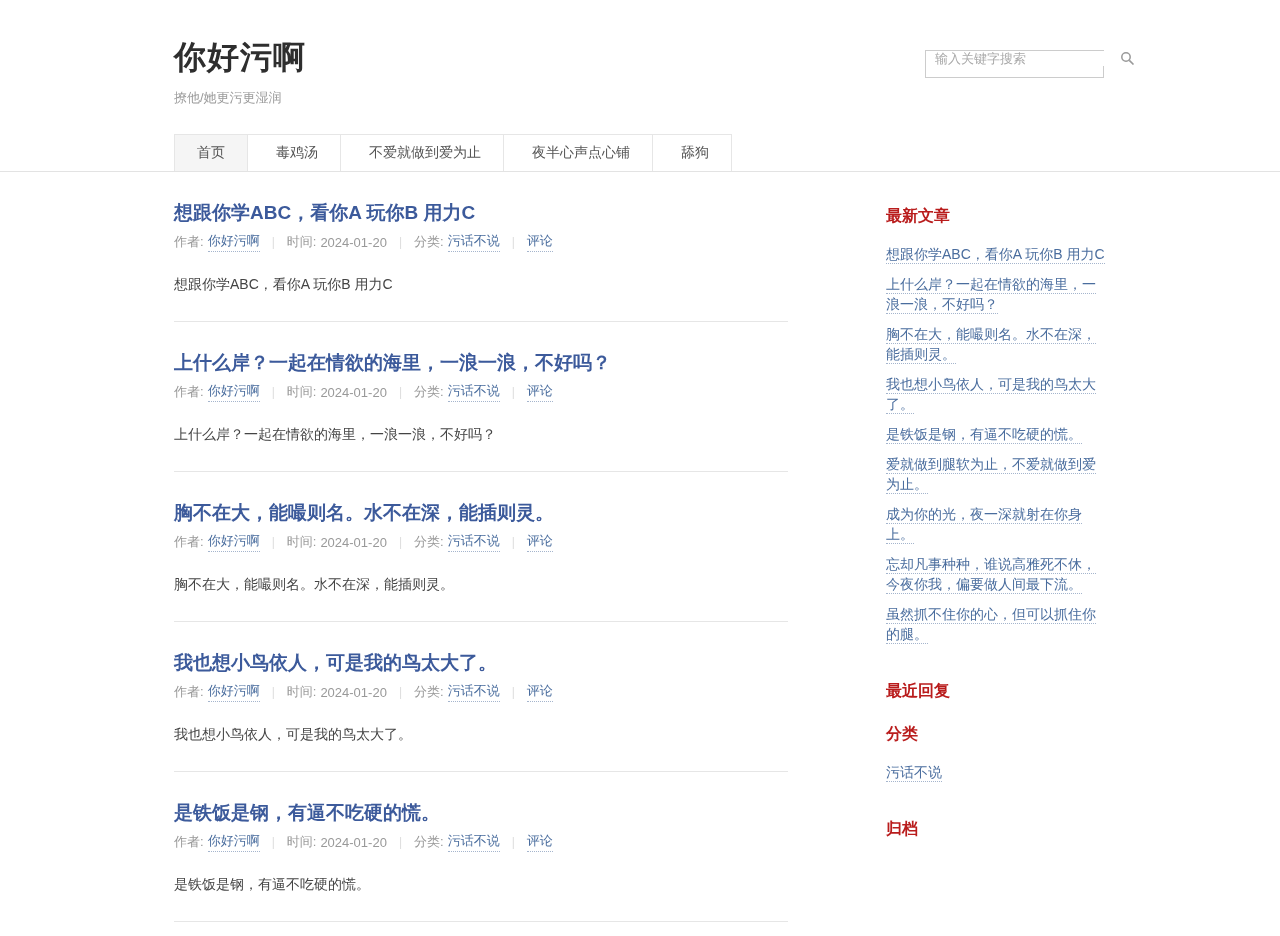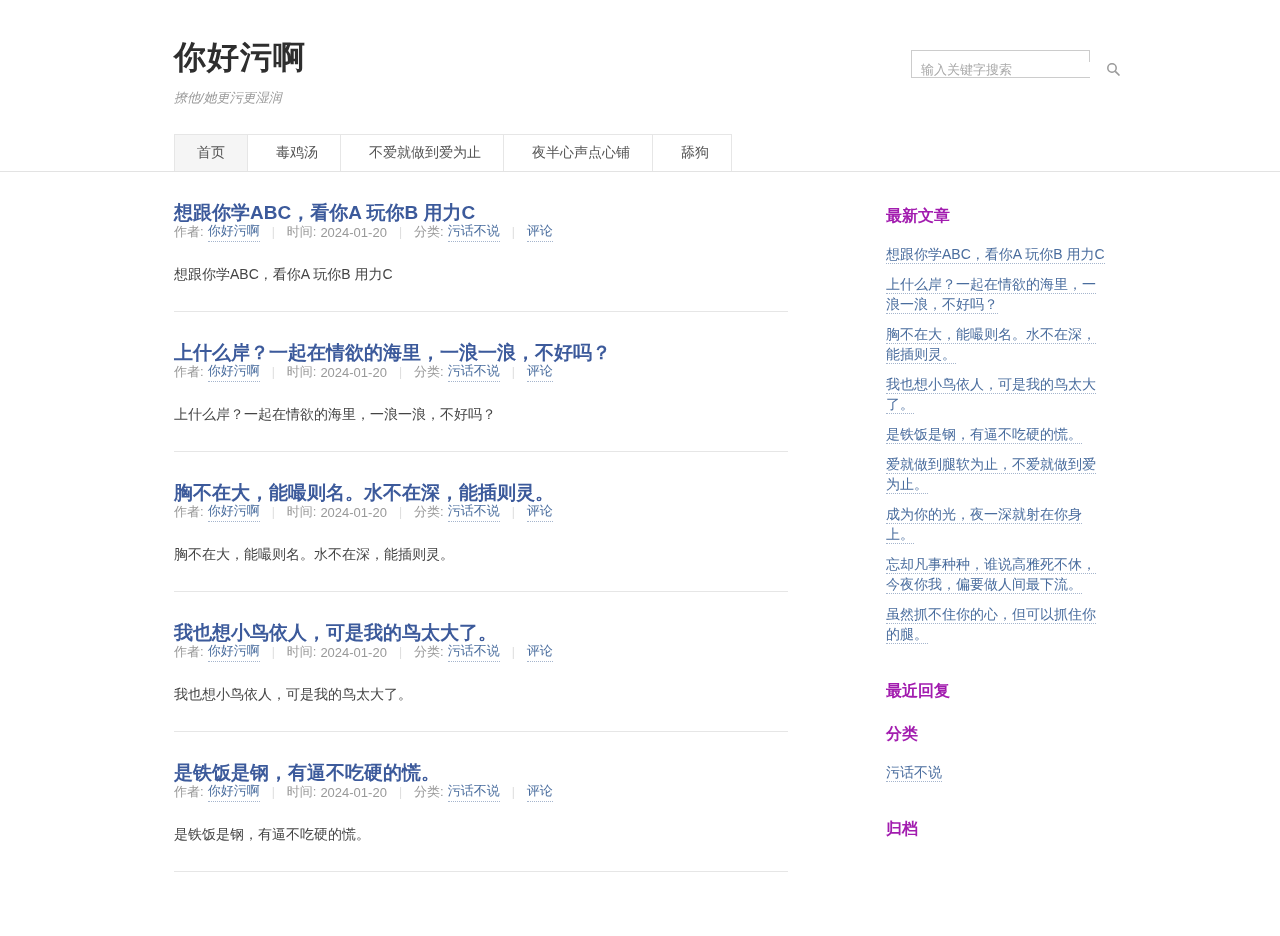--- a/index.html
+++ b/index.html
@@ -6,25 +6,25 @@
   html, body { background: #fff; }
   body {
     width: 1280px; height: 936px; overflow: hidden;
     font-family: "Liberation Sans", sans-serif;
     color: #444;
   }
   .container { width: 932px; margin: 0 auto; position: relative; }
 
   
   .site-title { font-size: 32px; font-weight: bold; color: #2e2e2e; padding-top: 36px; letter-spacing: 1px; }
-  .site-tagline { font-style: italic; color: #999; font-size: 13px; margin-top: 9px; }
+  .site-tagline { color: #999; font-size: 13px; margin-top: 9px; }
   .search-box {
-    position: absolute; top: 50px; right: 16px;
+    position: absolute; top: 50px; right: 2px;
     width: 179px; height: 28px; border: 1px solid #ccc; background: #fff;
-    display: flex; align-items: flex-end;
+    display: flex; align-items: flex-start;
   }
   .search-box input {
     flex: 1; border: none; outline: none; padding: 0 9px;
     font-size: 13px; color: #555; font-family: "Liberation Sans", sans-serif;
   }
   .search-box input::placeholder { color: #a9a9a9; }
   .search-icon { width: 26px; display: flex; align-items: center; justify-content: center; cursor: pointer; }
 
   
   .nav-band { border-bottom: 1px solid #e3e3e3; margin-top: 27px; }
@@ -37,29 +37,29 @@
 
   
   .main { display: flex; justify-content: space-between; }
   .posts-col { width: 614px; }
   .sidebar-col { width: 220px; padding-top: 34px; }
 
   
   .post { padding: 30px 0 28px; border-bottom: 1px solid #e6e6e6; }
   .post-title { font-size: 19px; line-height: 22px; }
   .post-title a { color: #3c5a9b; text-decoration: none; font-weight: bold; cursor: pointer; }
-  .post-meta { font-size: 13px; color: #999; height: 16px; display: flex; align-items: center; }
+  .post-meta { margin-top: 10px; font-size: 13px; color: #999; height: 16px; display: flex; align-items: center; }
   .post-meta .lbl { margin-right: 4px; }
   .post-meta .sep { color: #ddd; margin: 0 12px; font-size: 12px; }
   a.dotted { color: #4a6d9e; text-decoration: none; border-bottom: 1px dotted #a5b5cd; padding-bottom: 1px; cursor: pointer; }
   .post-excerpt { margin-top: 26px; font-size: 14px; color: #444; line-height: 17px; }
 
   
   .widget { margin-bottom: 37px; }
-  .widget-title { font-size: 16px; font-weight: bold; color: #a21caf; }
+  .widget-title { font-size: 16px; font-weight: bold; color: #b91c1c; }
   .widget ul { list-style: none; margin-top: 17px; }
   .widget li { font-size: 14px; line-height: 20px; margin-bottom: 10px; }
   .widget li a { cursor: pointer; }
   .widget.empty { margin-bottom: 22px; }
 </style>
 </head>
 <body>
 
 <header class="container">
   <h1 class="site-title">你好污啊</h1>

